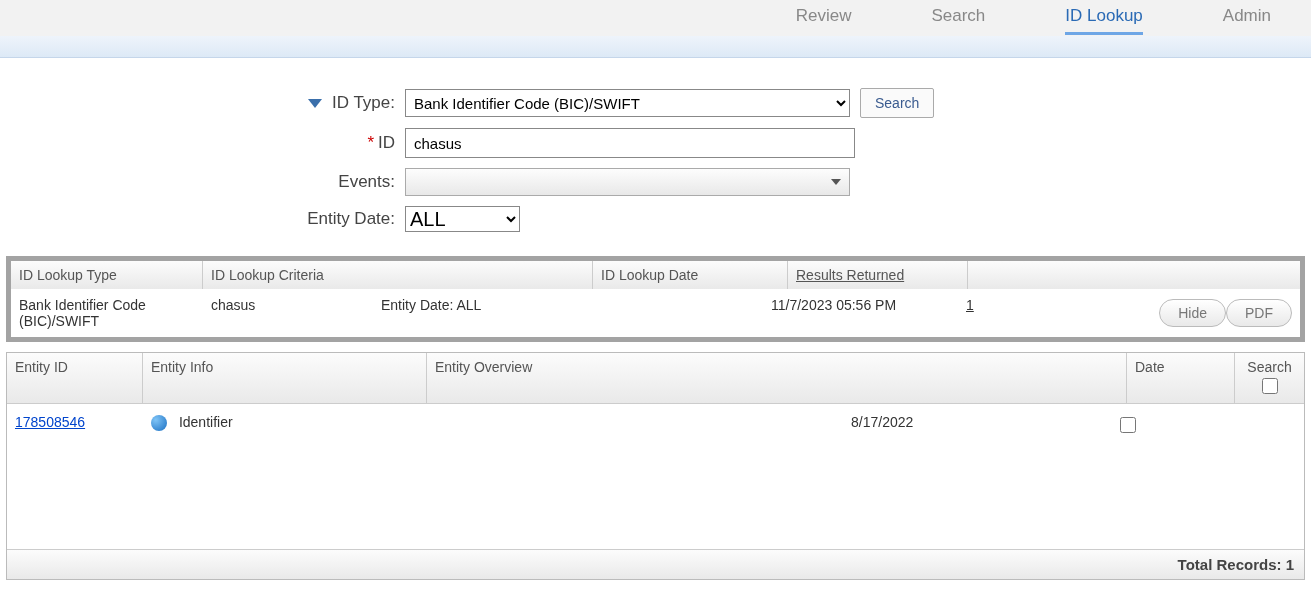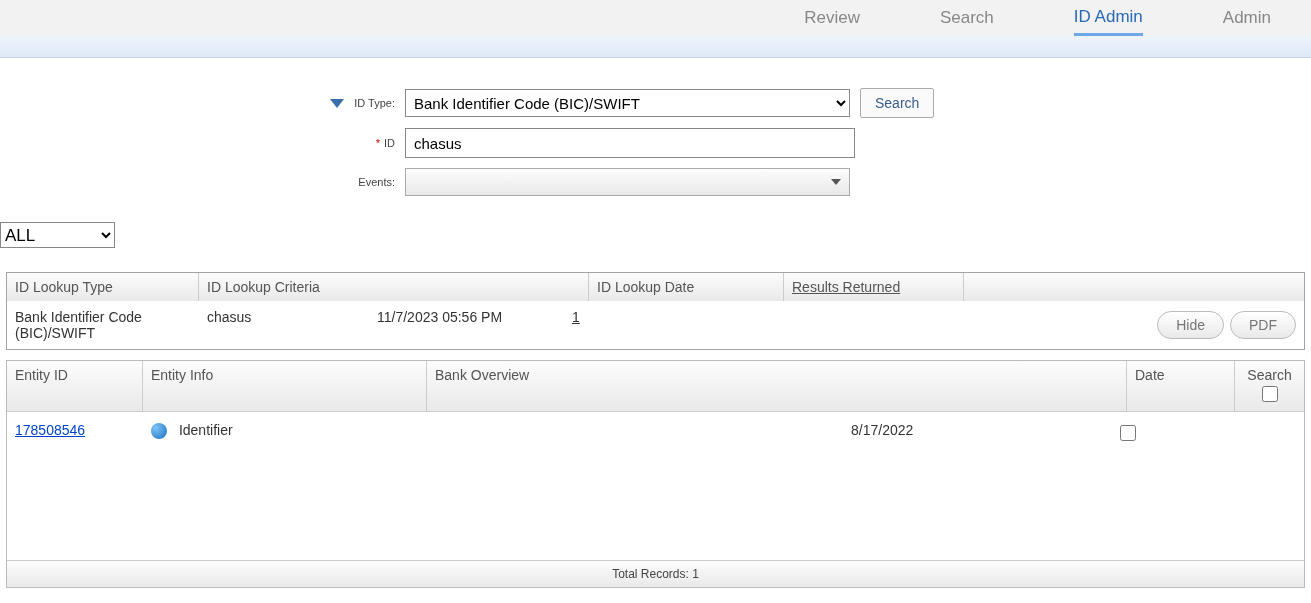--- a/index.html
+++ b/index.html
@@ -9,21 +9,21 @@
     font-size: 14px;
     color: #333;
     background: #fff;
     width: 1311px;
   }
   .topbar {
     background: #f2f2f2;
     height: 36px;
     display: flex;
     justify-content: flex-end;
-    align-items: center;
+    align-items: flex-start;
     padding-right: 40px;
     gap: 80px;
   }
   .topbar .tab {
     color: #888;
     font-size: 17px;
     cursor: pointer;
     padding: 6px 0;
   }
   .topbar .tab.active {
@@ -41,21 +41,21 @@
   .form-row {
     display: flex;
     align-items: center;
     margin-bottom: 10px;
   }
   .form-label {
     width: 405px;
     text-align: right;
     padding-right: 10px;
     color: #444;
-    font-size: 11px;
+    font-size: 17px;
     display:flex;
     justify-content:flex-end;
     align-items:center;
     gap:4px;
   }
   .req { color: #c00; }
   select.id-type-select {
     width: 445px;
     height: 28px;
     font-size: 15px;
@@ -77,24 +77,23 @@
     background: linear-gradient(#fdfdfd, #e8e8e8);
     display:flex;
     justify-content:flex-end;
     align-items:center;
     padding-right:8px;
     cursor:pointer;
   }
   select.entity-date-select {
     width: 115px;
     height: 26px;
-    font-size: 17px;
+    font-size: 20px;
     border: 1px solid #888;
     background:#fff;
-    margin-top:16px;
   }
   .search-btn {
     margin-left: 10px;
     height: 30px;
     padding: 0 14px;
     font-size: 14px;
     color: #3a5b8f;
     background: #fafafa;
     border: 1px solid #aaa;
     border-radius: 2px;
@@ -103,21 +102,21 @@
   .disclosure {
     width:0;height:0;
     border-left:7px solid transparent;
     border-right:7px solid transparent;
     border-top:9px solid #3a6fab;
     margin-right:6px;
   }
   
   .lookup-summary {
     margin: 0 6px;
-    border: 1px solid #a3a3a3;
+    border: 5px solid #a3a3a3;
   }
   .lookup-summary .hdrrow, .lookup-summary .datarow {
     display:flex;
   }
   .lookup-summary .hdrrow {
     background: linear-gradient(#fcfcfc,#e9e9e9);
     color:#555;
     font-size:14px;
   }
   .lookup-summary .cell {
@@ -126,21 +125,21 @@
   }
   .lookup-summary .datarow .cell {
     border-right:1px solid transparent;
     padding:8px 8px;
   }
   .col1{width:192px;}
   .col2{width:170px;}
   .col3{width:390px;}
   .col4{width:195px;}
   .col5{width:180px;text-decoration:underline;}
-  .col6{flex:1;border-right:none!important;display:flex;justify-content:flex-end;align-items:center;gap:6px;padding:4px 8px;}
+  .col6{flex:1;border-right:none!important;display:flex;justify-content:flex-end;align-items:center;padding:4px 8px;}
   .pill-btn{
     border:1px solid #bbb;
     background:linear-gradient(#fff,#e9e9e9);
     color:#777;
     border-radius:16px;
     padding:5px 18px;
     font-size:14px;
     cursor:pointer;
   }
   
@@ -170,39 +169,40 @@
   .globe{
     display:inline-block;width:16px;height:16px;border-radius:50%;
     background:radial-gradient(circle at 30% 30%, #7fc4f7, #1a6fc2);
     vertical-align:middle;margin-right:8px;
   }
   .spacer{flex:1;}
   .footer-row{
     border-top:1px solid #ccc;
     background:linear-gradient(#fcfcfc,#e9e9e9);
     padding:6px 10px;
-    text-align:center;
-    font-size:12px;
+    text-align:right;
+    font-size:15px;
     color:#444;
+    font-weight:bold;
   }
   input[type=checkbox]{width:16px;height:16px;}
   .chev{
     width:0;height:0;
     border-left:5px solid transparent;
     border-right:5px solid transparent;
     border-top:6px solid #555;
   }
 </style>
 </head>
 <body>
 
 <div class="topbar">
   <div class="tab">Review</div>
   <div class="tab">Search</div>
-  <div class="tab active">ID Admin</div>
+  <div class="tab active">ID Lookup</div>
   <div class="tab">Admin</div>
 </div>
 <div class="gradientbar"></div>
 
 <div class="form-area">
   <div class="form-row">
     <div class="form-label">
       <span class="disclosure"></span>
       <span>ID Type:</span>
     </div>
@@ -220,51 +220,55 @@
   </div>
   <div class="form-row">
     <div class="form-label">
       <span>Events:</span>
     </div>
     <div class="events-select">
       <span class="chev"></span>
     </div>
   </div>
   <div class="form-row">
+    <div class="form-label">
+      <span>Entity Date:</span>
+    </div>
     <select class="entity-date-select">
       <option>ALL</option>
     </select>
   </div>
 </div>
 
 <div class="lookup-summary">
   <div class="hdrrow">
     <div class="cell col1">ID Lookup Type</div>
     <div class="cell col3">ID Lookup Criteria</div>
     <div class="cell col4">ID Lookup Date</div>
     <div class="cell col5">Results Returned</div>
     <div class="cell col6"></div>
   </div>
   <div class="datarow">
     <div class="cell col1">Bank Identifier Code (BIC)/SWIFT</div>
     <div class="cell col2">chasus</div>
+    <div class="cell col3">Entity Date: ALL</div>
     <div class="cell col4">11/7/2023 05:56 PM</div>
     <div class="cell col5">1</div>
     <div class="cell col6">
       <button class="pill-btn">Hide</button>
       <button class="pill-btn">PDF</button>
     </div>
   </div>
 </div>
 
 <div class="results">
   <div class="hdrrow">
     <div class="hdrcell rcol1">Entity ID</div>
     <div class="hdrcell rcol2">Entity Info</div>
-    <div class="hdrcell rcol3">Bank Overview</div>
+    <div class="hdrcell rcol3">Entity Overview</div>
     <div class="hdrcell rcol4">Date</div>
     <div class="hdrcell rcol5">
       <div>Search</div>
       <input type="checkbox" style="">
     </div>
   </div>
   <div class="datarow">
     <div class="datacell rcol1">
       <span class="entity-link">178508546</span>
     </div>

